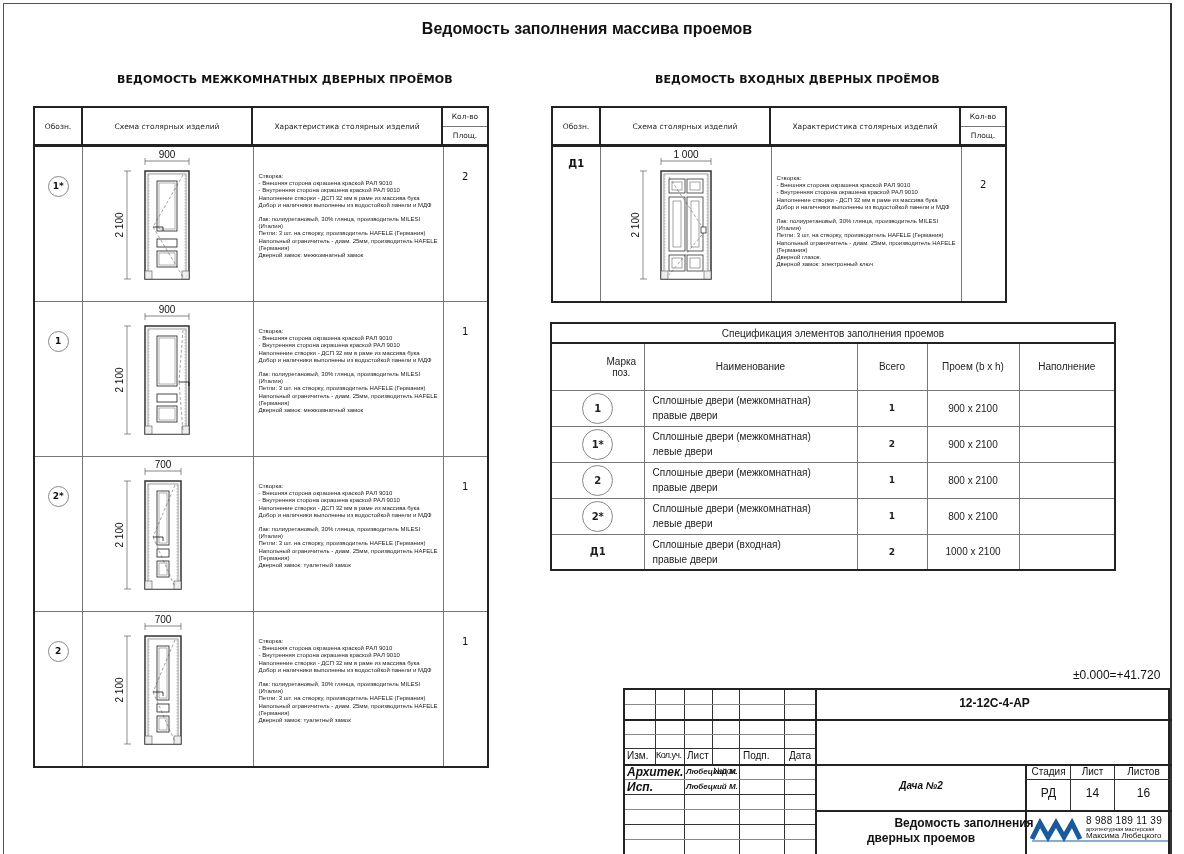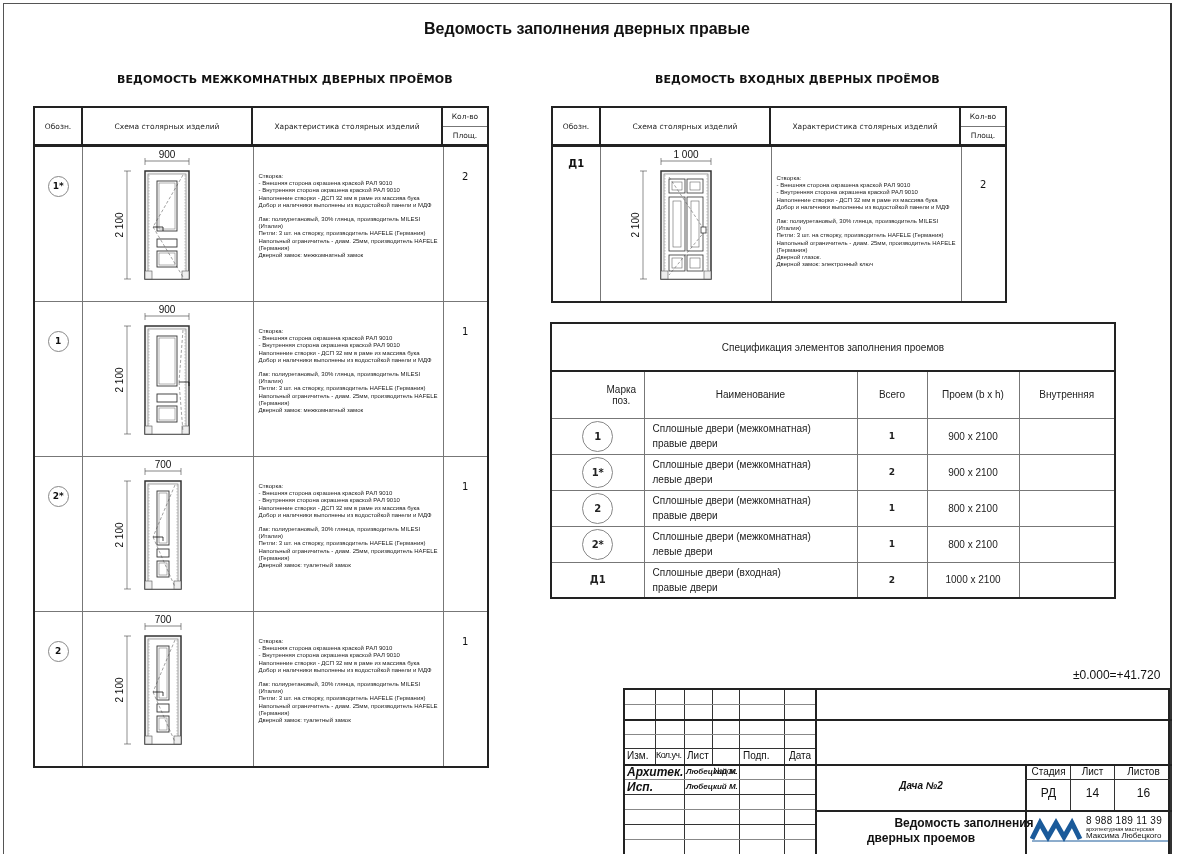--- a/index.html
+++ b/index.html
@@ -15,40 +15,40 @@
   .outer { border: 2px solid #222 !important; }
   .desc { font-size: 6px; line-height: 7.2px; color: #222; vertical-align: top; padding-left: 5px; text-align: left; }
   .desc p { margin: 0; }
   .desc .gap { height: 7px; }
   .qty { font-family: "DejaVu Sans", sans-serif; font-weight: bold; font-size: 10px; text-align: center; vertical-align: top; padding-top: 24px; }
   .mark { display: inline-flex; align-items: center; justify-content: center; width: 21px; height: 21px; border: 1px solid #888; border-radius: 50%; font-family: "DejaVu Sans", sans-serif; font-weight: bold; font-size: 9px; }
   .mark-big { width: 31px; height: 31px; font-size: 10px; }
   .mark-plain { font-family: "DejaVu Sans", sans-serif; font-weight: bold; font-size: 10px; }
   svg text { font-family: "Liberation Sans", sans-serif; }
   .spec td { font-size: 10px; color: #222; }
-  .spec .title-cell { text-align: center; height: 48px; font-size: 10px; }
+  .spec .title-cell { text-align: center; height: 20px; font-size: 10px; }
   .spec .head-row td { height: 47px; text-align: center; }
   .spec .row td { height: 36px; }
   .spec .name { padding-left: 8px; line-height: 15px; }
   .spec .c { text-align: center; }
   .spec .b { font-weight: bold; font-family: "DejaVu Sans", sans-serif; font-size: 9px; }
   .elev { position: absolute; left: 1073px; top: 668px; font-size: 12px; }
   .stamp { position: absolute; left: 623px; top: 688px; width: 547px; height: 166px; border: 2px solid #222; border-bottom: none; }
   .stamp .v { position: absolute; top: 0; bottom: 0; width: 1px; background: #333; }
   .stamp .h { position: absolute; height: 1px; background: #333; }
   .stamp .t { position: absolute; font-size: 10px; white-space: nowrap; }
   .stamp .it { font-style: italic; font-weight: bold; }
 </style>
 </head>
 <body>
 
 <div class="frame"></div>
 <div class="frame-right"></div>
 
-<div class="main-title">Ведомость заполнения дверных правые</div>
+<div class="main-title">Ведомость заполнения массива проемов</div>
 
 <div class="sec-title" style="left:117px; top:73px;">ВЕДОМОСТЬ МЕЖКОМНАТНЫХ ДВЕРНЫХ ПРОЁМОВ</div>
 <div class="sec-title" style="left:655px; top:73px;">ВЕДОМОСТЬ ВХОДНЫХ ДВЕРНЫХ ПРОЁМОВ</div>
 
 <table class="tbl" style="left:33px; top:106px; width:456px;">
   <tbody>
       <tr>
     <td class="hdr outer" rowspan="2" style="width:48px; height:38px; border-right:1px solid #777 !important;">Обозн.</td>
     <td class="hdr outer" rowspan="2" style="width:170px;">Схема столярных изделий</td>
     <td class="hdr outer" rowspan="2" style="width:190px;">Характеристика столярных изделий</td>
@@ -304,21 +304,21 @@
 <table class="tbl spec" style="left:550px; top:322px; width:566px; border:2px solid #222;">
   <tbody>
       <tr>
     <td class="title-cell" colspan="5" style="border-bottom:2px solid #222;">Спецификация элементов заполнения проемов</td>
   </tr>
   <tr class="head-row">
     <td style="width:93px;padding-left:47px;">Марка поз.</td>
     <td style="width:213px;">Наименование</td>
     <td style="width:70px;">Всего</td>
     <td style="width:92px;margin-top:46px;">Проем (b x h)</td>
-    <td>Внутренняя</td>
+    <td>Наполнение</td>
   </tr>
   </tbody>
     <tbody id="spec-body">
       <tr class="row">
         <td class="c"><span class="mark mark-big">1</span></td>
         <td class="name">
           <div>Сплошные двери (межкомнатная)</div>
           <div>правые двери</div>
         </td>
         <td class="c b">1</td>
@@ -401,20 +401,21 @@
   <div class="t" style="left:62px; top:60px; font-size:10px;">Лист</div>
   <div class="t" style="left:88px; top:76px; font-size:9px; letter-spacing:-0.6px;">№док.</div>
   <div class="t" style="left:118px; top:60px; font-size:10px;">Подп.</div>
   <div class="t" style="left:164px; top:60px; font-size:10px;">Дата</div>
 
   <div class="t it" style="left:2px; top:75px; font-size:12px;">Архитек.</div>
   <div class="t it" style="left:61px; top:77px; font-size:8px;">Любецкий М.</div>
   <div class="t it" style="left:2px; top:90px; font-size:12px;">Исп.</div>
   <div class="t it" style="left:61px; top:92px; font-size:8px;">Любецкий М.</div>
 
+  <div class="t" style="left:192px; width:355px; top:6px; text-align:center; font-weight:bold; font-size:12px;">12-12С-4-АР</div>
   <div class="t it" style="left:192px; width:208px; top:90px; text-align:center; font-size:10px;">Дача №2</div>
 
   <div class="t" style="left:402px; width:43px; top:76px; text-align:center;">Стадия</div>
   <div class="t" style="left:446px; width:43px; top:76px; text-align:center;">Лист</div>
   <div class="t" style="left:490px; width:57px; top:76px; text-align:center;">Листов</div>
   <div class="t" style="left:402px; width:43px; top:96px; text-align:center; font-size:12px;">РД</div>
   <div class="t" style="left:446px; width:43px; top:96px; text-align:center; font-size:12px;">14</div>
   <div class="t" style="left:490px; width:57px; top:96px; text-align:center; font-size:12px;">16</div>
 
   <div class="t" style="left:192px; width:208px; top:126px; text-align:center; font-weight:bold; font-size:12px;margin-left:43px;">Ведомость заполнения</div>

